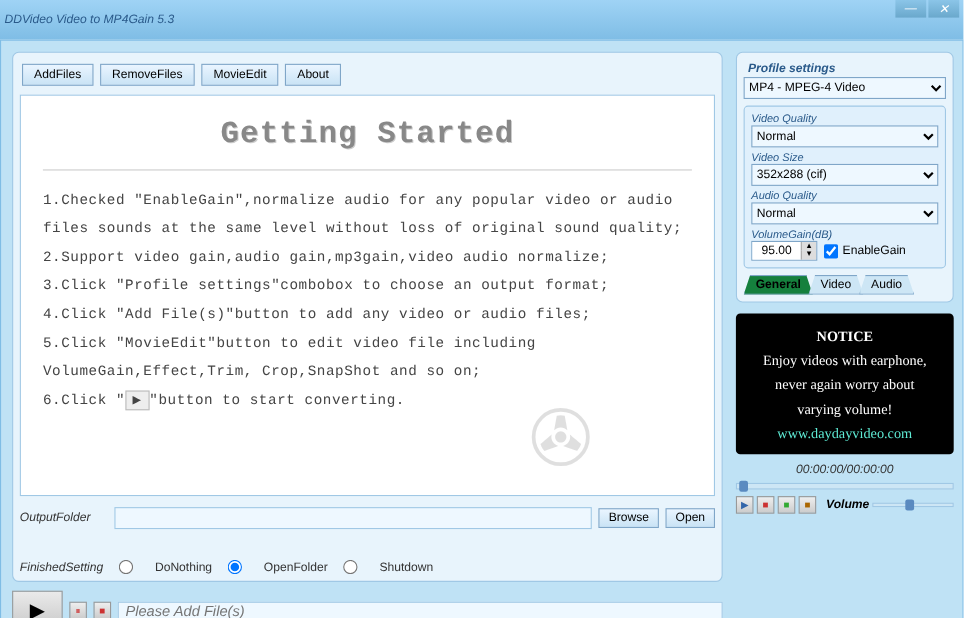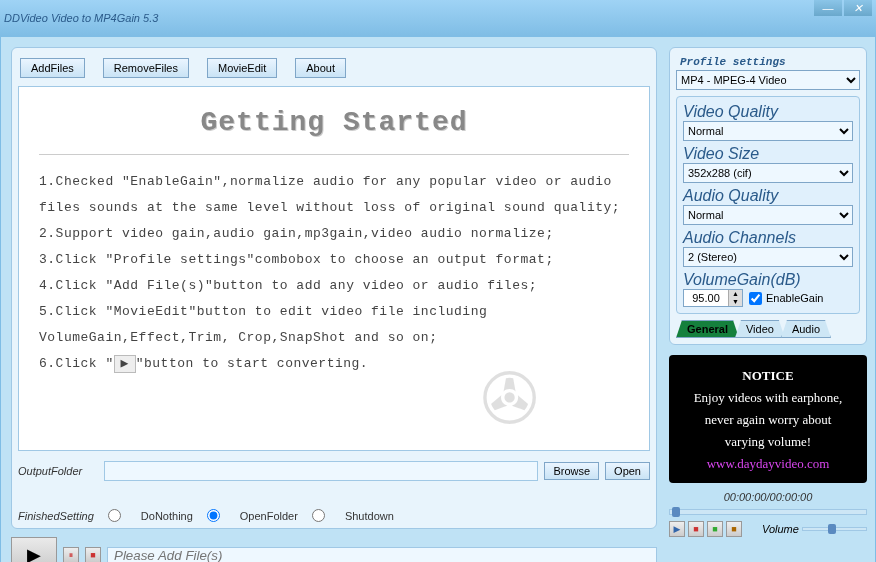--- a/index.html
+++ b/index.html
@@ -4,62 +4,62 @@
 <style>
 * { box-sizing: border-box; margin: 0; padding: 0; }
 body { font-family: Tahoma, Arial, sans-serif; font-size: 11px; background: #fff; width: 876px; height: 562px; overflow: hidden; }
 .titlebar { background: linear-gradient(#9fd3f5,#7fbde5); height: 36px; display: flex; align-items: center; padding: 0 4px; font-style: italic; color: #2a5a8a; font-weight: normal; position: relative; }
 .titlebar .win-btns { position: absolute; right: 4px; top: 0; display: flex; }
 .win-btn { width: 28px; height: 16px; background: linear-gradient(#8bc5e8,#6aa8cc); margin-left: 2px; display: flex; align-items: center; justify-content: center; color: #fff; font-size: 11px; cursor: pointer; }
 .app { display: flex; background: #bfe2f5; border: 1px solid #7fbde5; width: 876px; height: 542px; }
 .left { flex: 1; padding: 10px 8px 4px 10px; display: flex; flex-direction: column; }
 .right { width: 210px; padding: 10px 8px 4px 4px; display: flex; flex-direction: column; }
 .panel { background: #e8f4fc; border: 1px solid #a0c8e5; border-radius: 6px; padding: 6px; }
-.toolbar { display: flex; gap: 18px; padding: 4px 2px 8px 2px; align-items: flex-end; }
+.toolbar { display: flex; gap: 6px; padding: 4px 2px 8px 2px; align-items: flex-end; }
 .btn { background: linear-gradient(#eaf5ff,#c9e3f5); border: 1px solid #7fa6c8; padding: 3px 10px; font-size: 11px; cursor: pointer; }
 .btn-sm { padding: 2px 8px; }
 .content-area { background: #fff; border: 1px solid #a0c8e5; flex: 1; padding: 12px 20px; overflow: hidden; position: relative; }
 .getting-started { font-family: 'Courier New', monospace; }
 .gs-title { font-size: 28px; font-weight: bold; color: #888; text-shadow: 1px 1px #ccc; text-align: center; margin: 8px 0 16px; letter-spacing: 1px; }
 .hr { border-top: 1px solid #ccc; margin-bottom: 14px; }
 .gs-list { list-style: none; }
 .gs-list li { font-family: 'Courier New', monospace; font-size: 13px; color: #444; line-height: 26px; letter-spacing: 0.5px; }
 .gs-list li .play-inline { display: inline-flex; width: 22px; height: 18px; border: 1px solid #bbb; align-items: center; justify-content: center; vertical-align: middle; background: #eee; }
 .reel-bg { position: absolute; right: 110px; bottom: 10px; opacity: 0.15; font-size: 70px; color: #333; }
 .output-row { display: flex; align-items: center; margin-top: 10px; gap: 6px; }
 .output-row label { font-style: italic; color: #333; width: 80px; }
 .output-row input[type=text] { flex: 1; border: 1px solid #a0c8e5; height: 20px; background: #eef8ff; padding: 0 4px; }
 .finished-row { display: flex; align-items: center; margin-top: 28px; gap: 14px; font-style: italic; color: #333; }
 .finished-row label { font-style: normal; }
 .radio-wrap { display: flex; align-items: center; gap: 20px; font-style: normal; }
 .playbar { display: flex; align-items: center; margin-top: 8px; gap: 6px; }
 .bigplay { width: 46px; height: 36px; background: linear-gradient(#eaeaea,#c8c8c8); border: 1px solid #999; display: flex; align-items: center; justify-content: center; font-size: 18px; cursor: pointer; }
 .icon-sq { width: 16px; height: 16px; background: linear-gradient(#eee,#ccc); border: 1px solid #999; display: flex; align-items: center; justify-content: center; font-size: 9px; cursor: pointer; }
 .status-input { flex: 1; border: 1px solid #a0c8e5; height: 16px; background: #eef8ff; padding: 0 6px; font-style: italic; color: #4a7aaa; }
-.section-label { font-style: italic; color: #2a5a8a; font-weight: bold; padding: 2px 4px; font-family: Liberation Mono, monospace; }
+.section-label { font-style: italic; color: #2a5a8a; font-weight: bold; padding: 2px 4px; }
 .select { width: 100%; border: 1px solid #7fa6c8; height: 20px; background: #eef8ff; font-size: 11px; }
 .sub-panel { background: #e0f0fc; border: 1px solid #a0c8e5; border-radius: 4px; padding: 6px 6px 2px 6px; margin-top: 6px; }
 .field { margin-bottom: 4px; }
-.field .lbl { font-style: italic; color: #2a5a8a; font-size: 16px; }
+.field .lbl { font-style: italic; color: #2a5a8a; font-size: 10px; }
 .vol-row { display: flex; align-items: center; gap: 6px; }
 .vol-input { width: 60px; border: 1px solid #7fa6c8; height: 18px; display: flex; }
 .vol-input input { width: 44px; border: none; background: #fff; text-align: center; font-size: 11px; }
 .vol-input .spinner { width: 16px; display: flex; flex-direction: column; }
 .vol-input .spinner div { flex: 1; background: #ddd; border-left: 1px solid #aaa; font-size: 7px; text-align: center; cursor: pointer; }
 .tabs { display: flex; margin-top: 6px; }
 .tab { padding: 2px 10px; border: 1px solid #7fa6c8; background: #cde6f5; font-size: 11px; cursor: pointer; position: relative; clip-path: polygon(6px 0, calc(100% - 6px) 0, 100% 100%, 0 100%); margin-right: -4px; }
 .tab.active { background: #15803d; font-weight: bold; }
 .notice { background: #000; color: #fff; border-radius: 4px; padding: 10px; margin-top: 10px; text-align: center; font-family: Georgia, serif; font-size: 13px; line-height: 22px; height: 128px; }
 .notice .n-title { font-size: 13px; font-weight: bold; }
-.notice a { color: #d946ef; text-decoration: none; }
+.notice a { color: #5eead4; text-decoration: none; }
 .timecode { text-align: center; font-size: 11px; color: #333; margin-top: 8px; font-style: italic; }
 .seek { height: 6px; background: #cde6f5; margin-top: 6px; border: 1px solid #a0c8e5; position: relative; }
 .seek-thumb { position: absolute; left: 2px; top: -3px; width: 8px; height: 10px; background: #5a8ac0; border-radius: 2px; }
 .media-row { display: flex; align-items: center; gap: 3px; margin-top: 6px; }
-.vol-label { font-style: italic; margin-left: 17px; }
+.vol-label { font-style: italic; margin-left: 6px; font-weight: bold; }
 .vol-slider { flex: 1; height: 4px; background: #cde6f5; border: 1px solid #a0c8e5; position: relative; }
 .vol-thumb { position: absolute; left: 40%; top: -4px; width: 8px; height: 10px; background: #5a8ac0; border-radius: 2px; }
 .chk { display: flex; align-items: flex-start; gap: 4px; }
 </style>
 </head>
 <body>
 
 <div class="titlebar">
   <span>DDVideo Video to MP4Gain 5.3</span>
   <div class="win-btns">
@@ -133,24 +133,20 @@
         </div>
         <div class="field">
           <div class="lbl">Video Size</div>
           <select class="select"><option>352x288 (cif)</option></select>
         </div>
         <div class="field">
           <div class="lbl">Audio Quality</div>
           <select class="select"><option>Normal</option></select>
         </div>
         <div class="field">
-          <div class="lbl">Audio Channels</div>
-          <select class="select"><option>2 (Stereo)</option></select>
-        </div>
-        <div class="field">
           <div class="lbl">VolumeGain(dB)</div>
           <div class="vol-row">
             <div class="vol-input">
               <input value="95.00" style="">
               <div class="spinner">
                   <div>▲</div>
                   <div>▼</div>
                 </div>
             </div>
             <span class="chk">

